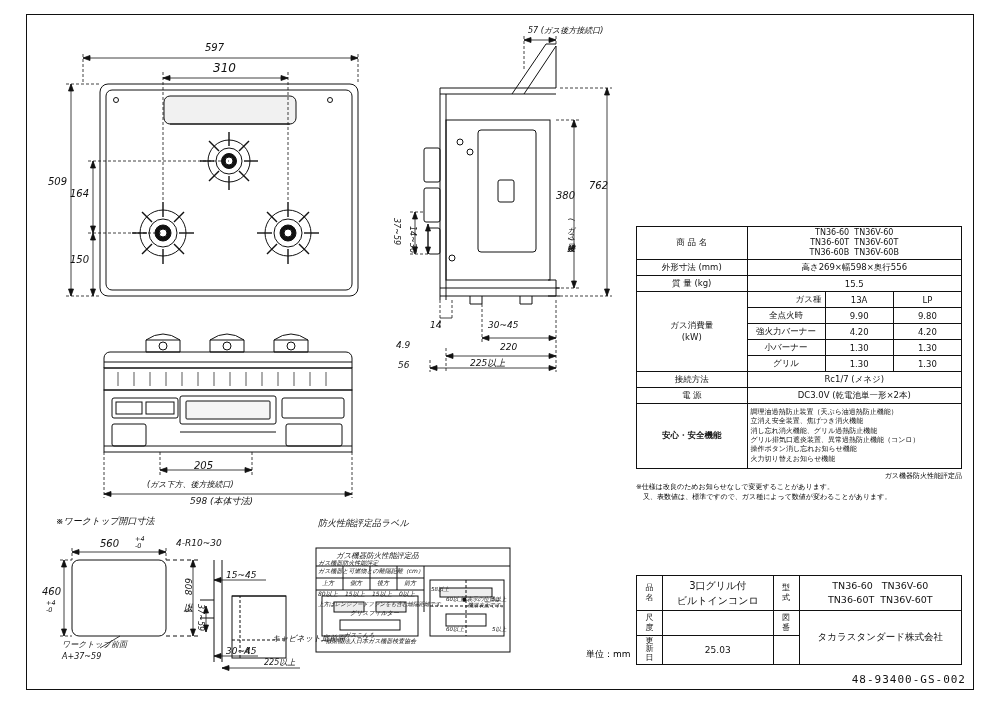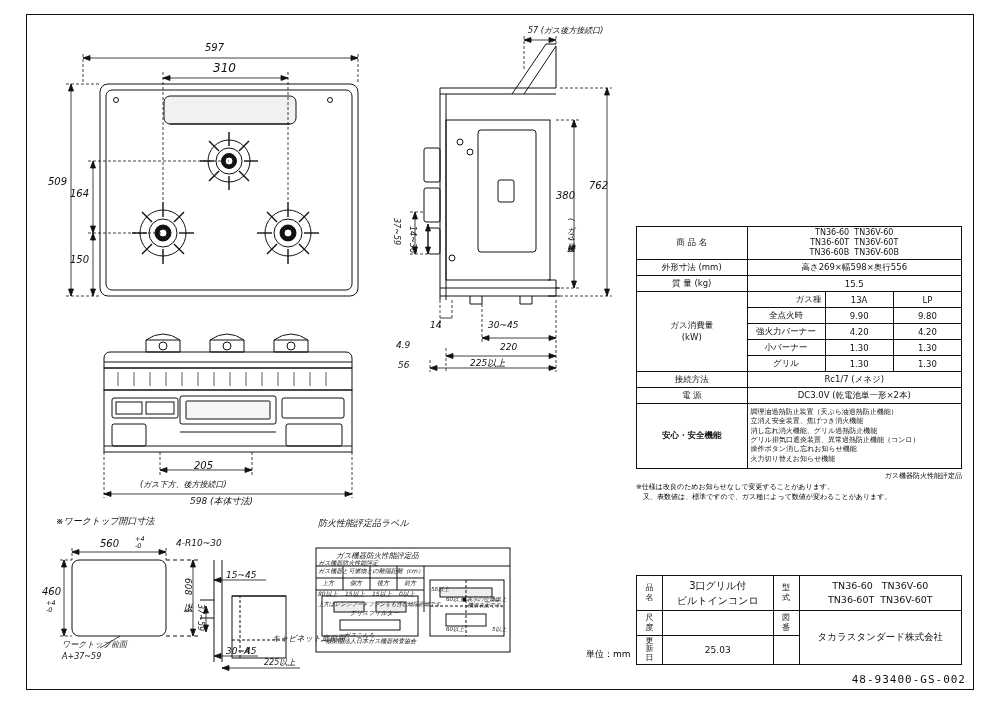--- a/index.html
+++ b/index.html
@@ -338,21 +338,21 @@
   <div class="txt j" style="left:392px;top:218px;font-size:8px;writing-mode:vertical-rl;">37~59</div>
   <div class="txt j" style="left:408px;top:226px;font-size:8px;writing-mode:vertical-rl;">14~36</div>
   <div class="txt j" style="left:430px;top:320px;font-size:9px;">14</div>
   <div class="txt j" style="left:488px;top:320px;font-size:9px;">30~45</div>
   <div class="txt j" style="left:396px;top:340px;font-size:9px;">4.9</div>
   <div class="txt j" style="left:500px;top:342px;font-size:9px;">220</div>
   <div class="txt j" style="left:398px;top:360px;font-size:9px;">56</div>
   <div class="txt j" style="left:470px;top:358px;font-size:9px;">225以上</div>
 
   <div class="txt j" style="left:194px;top:460px;font-size:10px;">205</div>
-  <div class="txt j" style="left:140px;top:480px;font-size:8px;">(ガス下方、後方接続口)</div>
+  <div class="txt j" style="left:147px;top:480px;font-size:8px;">(ガス下方、後方接続口)</div>
   <div class="txt j" style="left:190px;top:496px;font-size:9px;">598 (本体寸法)</div>
 
   <div class="txt j" style="left:56px;top:516px;font-size:9px;">※ワークトップ開口寸法</div>
   <div class="txt j" style="left:100px;top:538px;font-size:10px;">560</div>
   <div class="txt j" style="left:135px;top:536px;font-size:6.5px;line-height:1.05;">+4
 -0</div>
   <div class="txt j" style="left:42px;top:586px;font-size:10px;">460</div>
   <div class="txt j" style="left:46px;top:600px;font-size:6.5px;line-height:1.05;">+4
 -0</div>
   <div class="txt j" style="left:176px;top:538px;font-size:9px;">4-R10~30</div>

